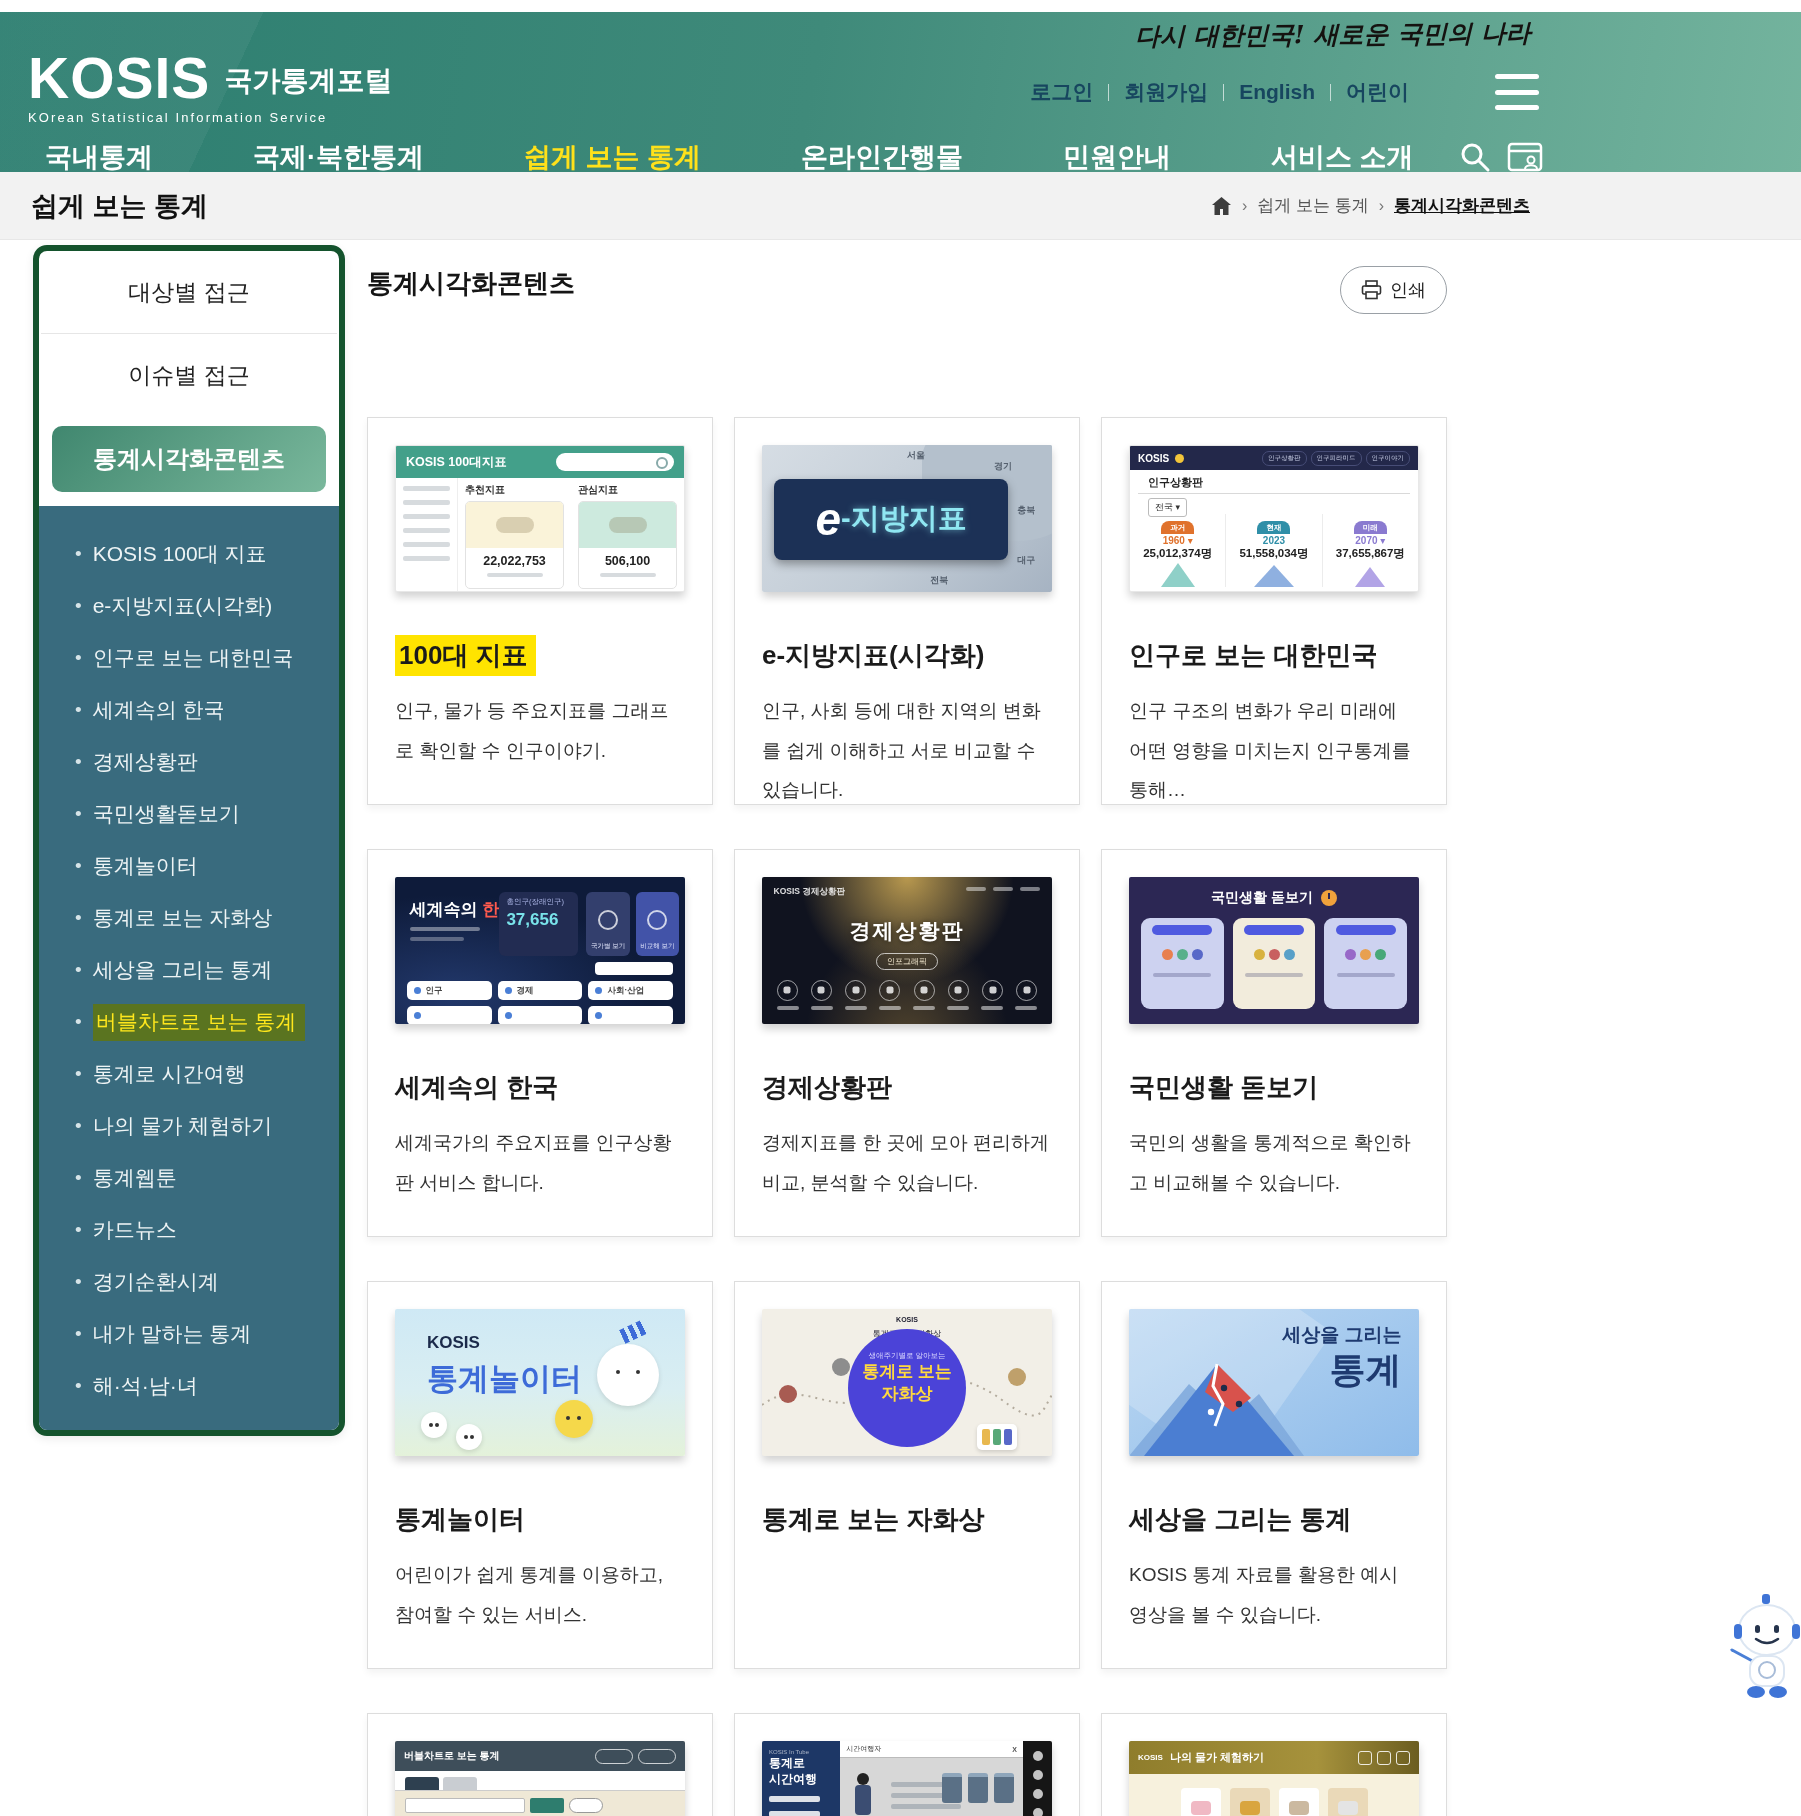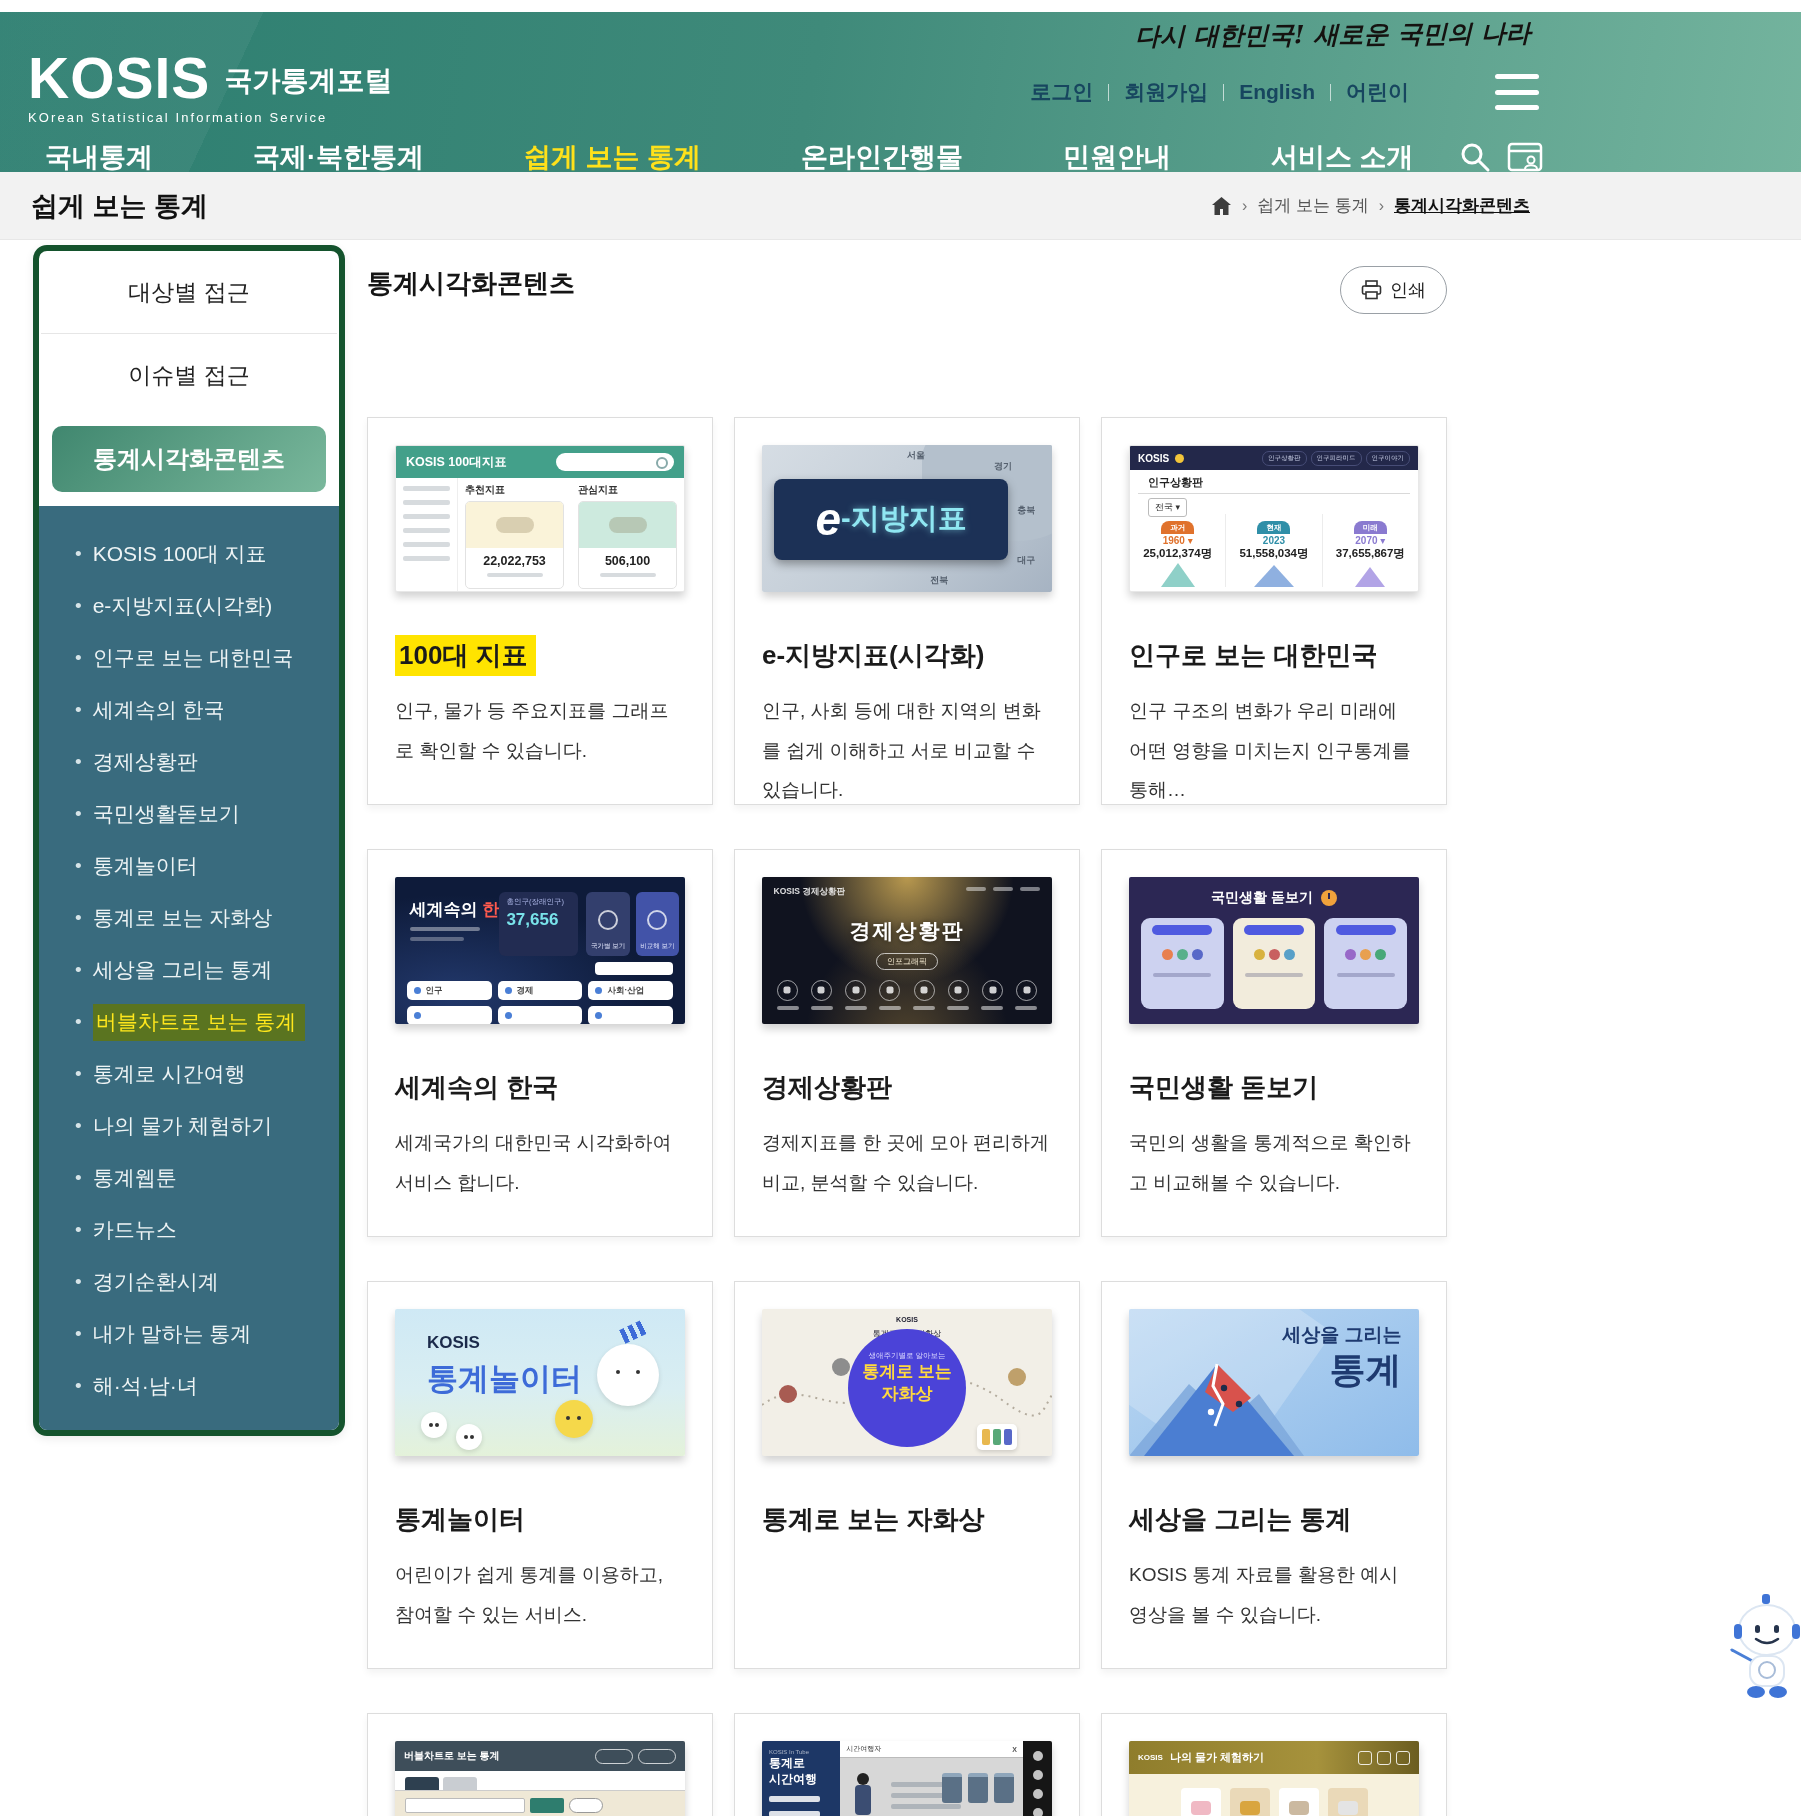--- a/index.html
+++ b/index.html
@@ -420,21 +420,21 @@
             <div class="t1-lab">관심지표</div>
             <div class="t1-card">
                 <div class="t1-ill g"></div>
                 <div class="t1-num">506,100</div>
                 <i class="bar sm" style="width:56px;margin:5px auto 0;height:4px;"></i>
               </div>
           </div>
         </div>
       </div>
       <h3 class="card-title"><span class="hl-yellow">100대 지표</span></h3>
-      <p class="card-desc">인구, 물가 등 주요지표를 그래프로 확인할 수 있습니다.</p>
+      <p class="card-desc">인구, 물가 등 주요지표를 그래프로 확인할 수 인구이야기.</p>
     </article>
 
     <article class="card">
       <div class="thumb t2">
         <span class="t2-region" style="left:50%;top:3%">서울</span>
         <span class="t2-region" style="left:80%;top:10%">경기</span>
         <span class="t2-region" style="left:88%;top:40%">충북</span>
         <span class="t2-region" style="left:58%;top:88%">전북</span>
         <span class="t2-region" style="left:88%;top:74%">대구</span>
         <div class="t2-banner">
@@ -513,21 +513,21 @@
           <span class="pill">경제</span>
           <span class="pill">사회·산업</span>
         </div>
         <div class="t4-pills2">
           <span class="pill"></span>
             <span class="pill"></span>
             <span class="pill"></span>
         </div>
       </div>
       <h3 class="card-title">세계속의 한국</h3>
-      <p class="card-desc">세계국가의 대한민국 시각화하여 서비스 합니다.</p>
+      <p class="card-desc">세계국가의 주요지표를 인구상황판 서비스 합니다.</p>
     </article>
 
     <article class="card">
       <div class="thumb t5">
         <span class="t5-logo">KOSIS 경제상황판</span>
         <span class="t5-menu">
             <i class="bar"></i>
             <i class="bar"></i>
             <i class="bar"></i>
           </span>

